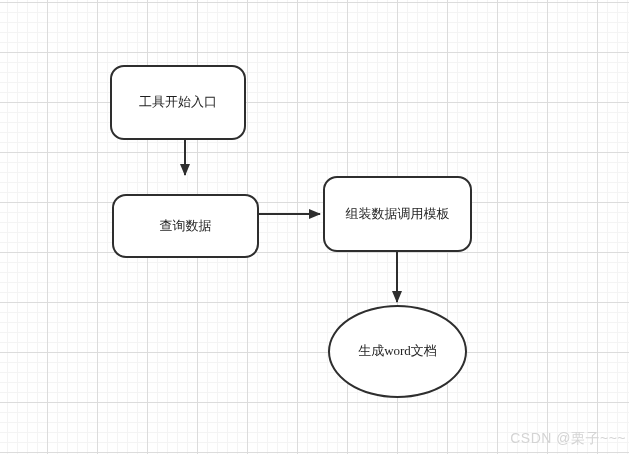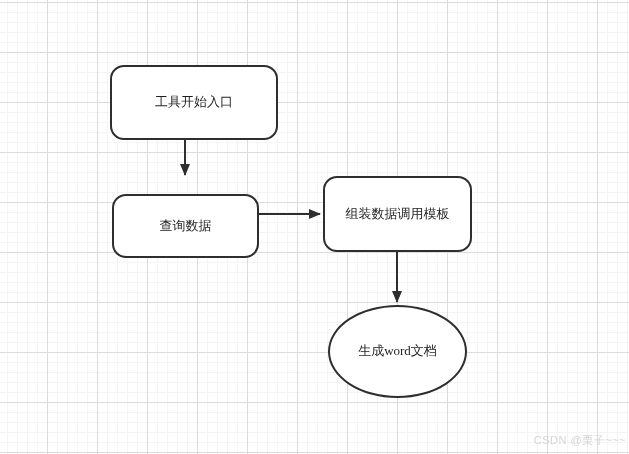--- a/index.html
+++ b/index.html
@@ -39,30 +39,30 @@
     align-items: center;
     justify-content: center;
     text-align: center;
     font-size: 13px;
     color: #1f1f1f;
     line-height: 1.3;
   }
   .rounded-rect { border-radius: 14px; }
   .ellipse      { border-radius: 50%; }
 
-  .node-start    { left: 110px; top:  65px; width: 168px; height: 75px; justify-content: center; }
+  .node-start    { left: 110px; top:  65px; width: 136px; height: 75px; justify-content: center; }
   .node-query    { left: 112px; top: 194px; width: 147px; height: 64px; }
   .node-assemble { left: 323px; top: 176px; width: 149px; height: 76px; border-radius: 14px; }
   .node-output   { left: 328px; top: 305px; width: 139px; height: 93px; font-family: Liberation Serif, serif; }
 
   .watermark {
     position: absolute;
     right: 3px;
     bottom: 6px;
-    font-size: 11px;
+    font-size: 14px;
     color: #d4d4d4;
     letter-spacing: 0.5px;
     user-select: none;
   }
 </style>
 </head>
 <body>
 
 <div class="canvas">
 

